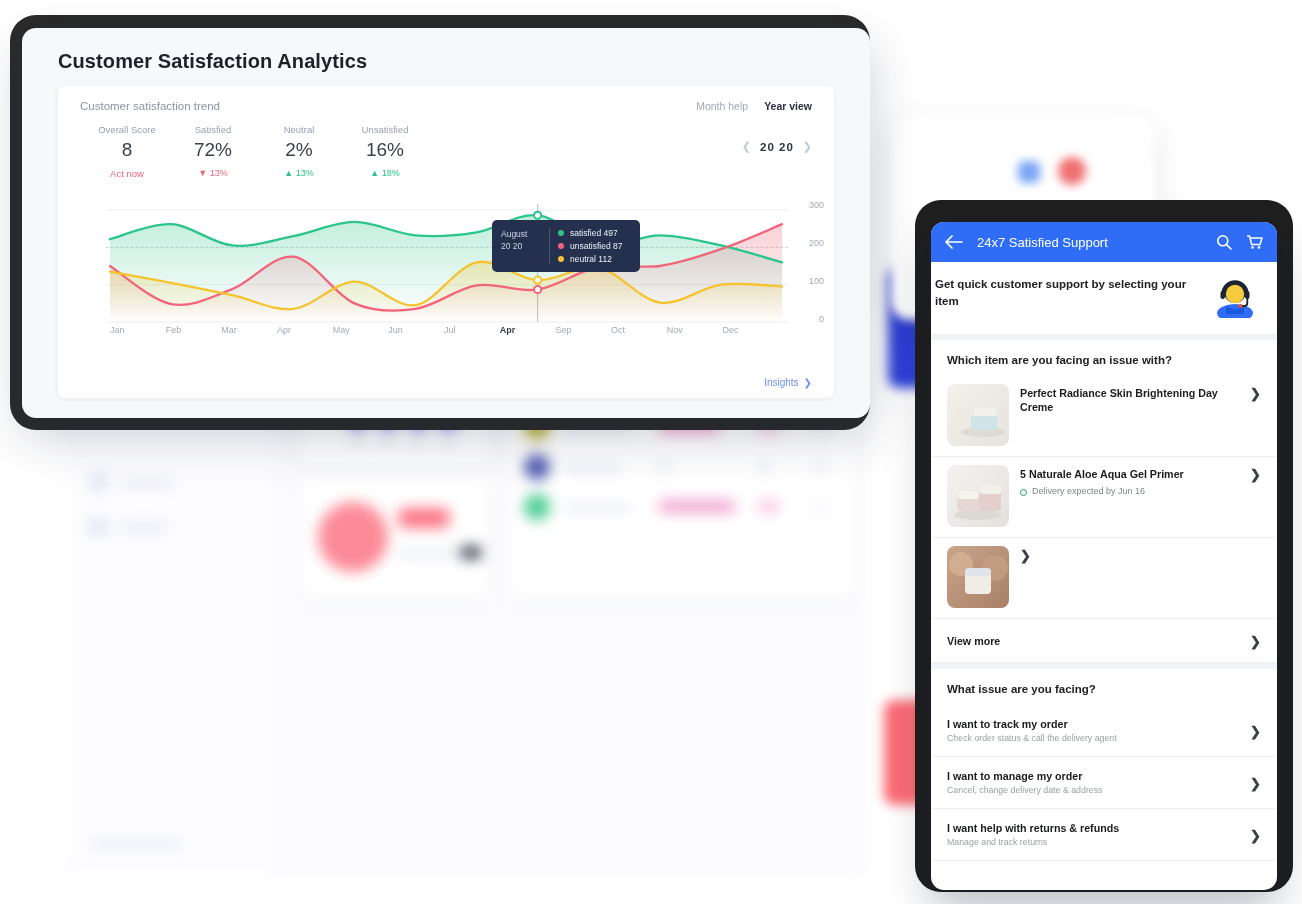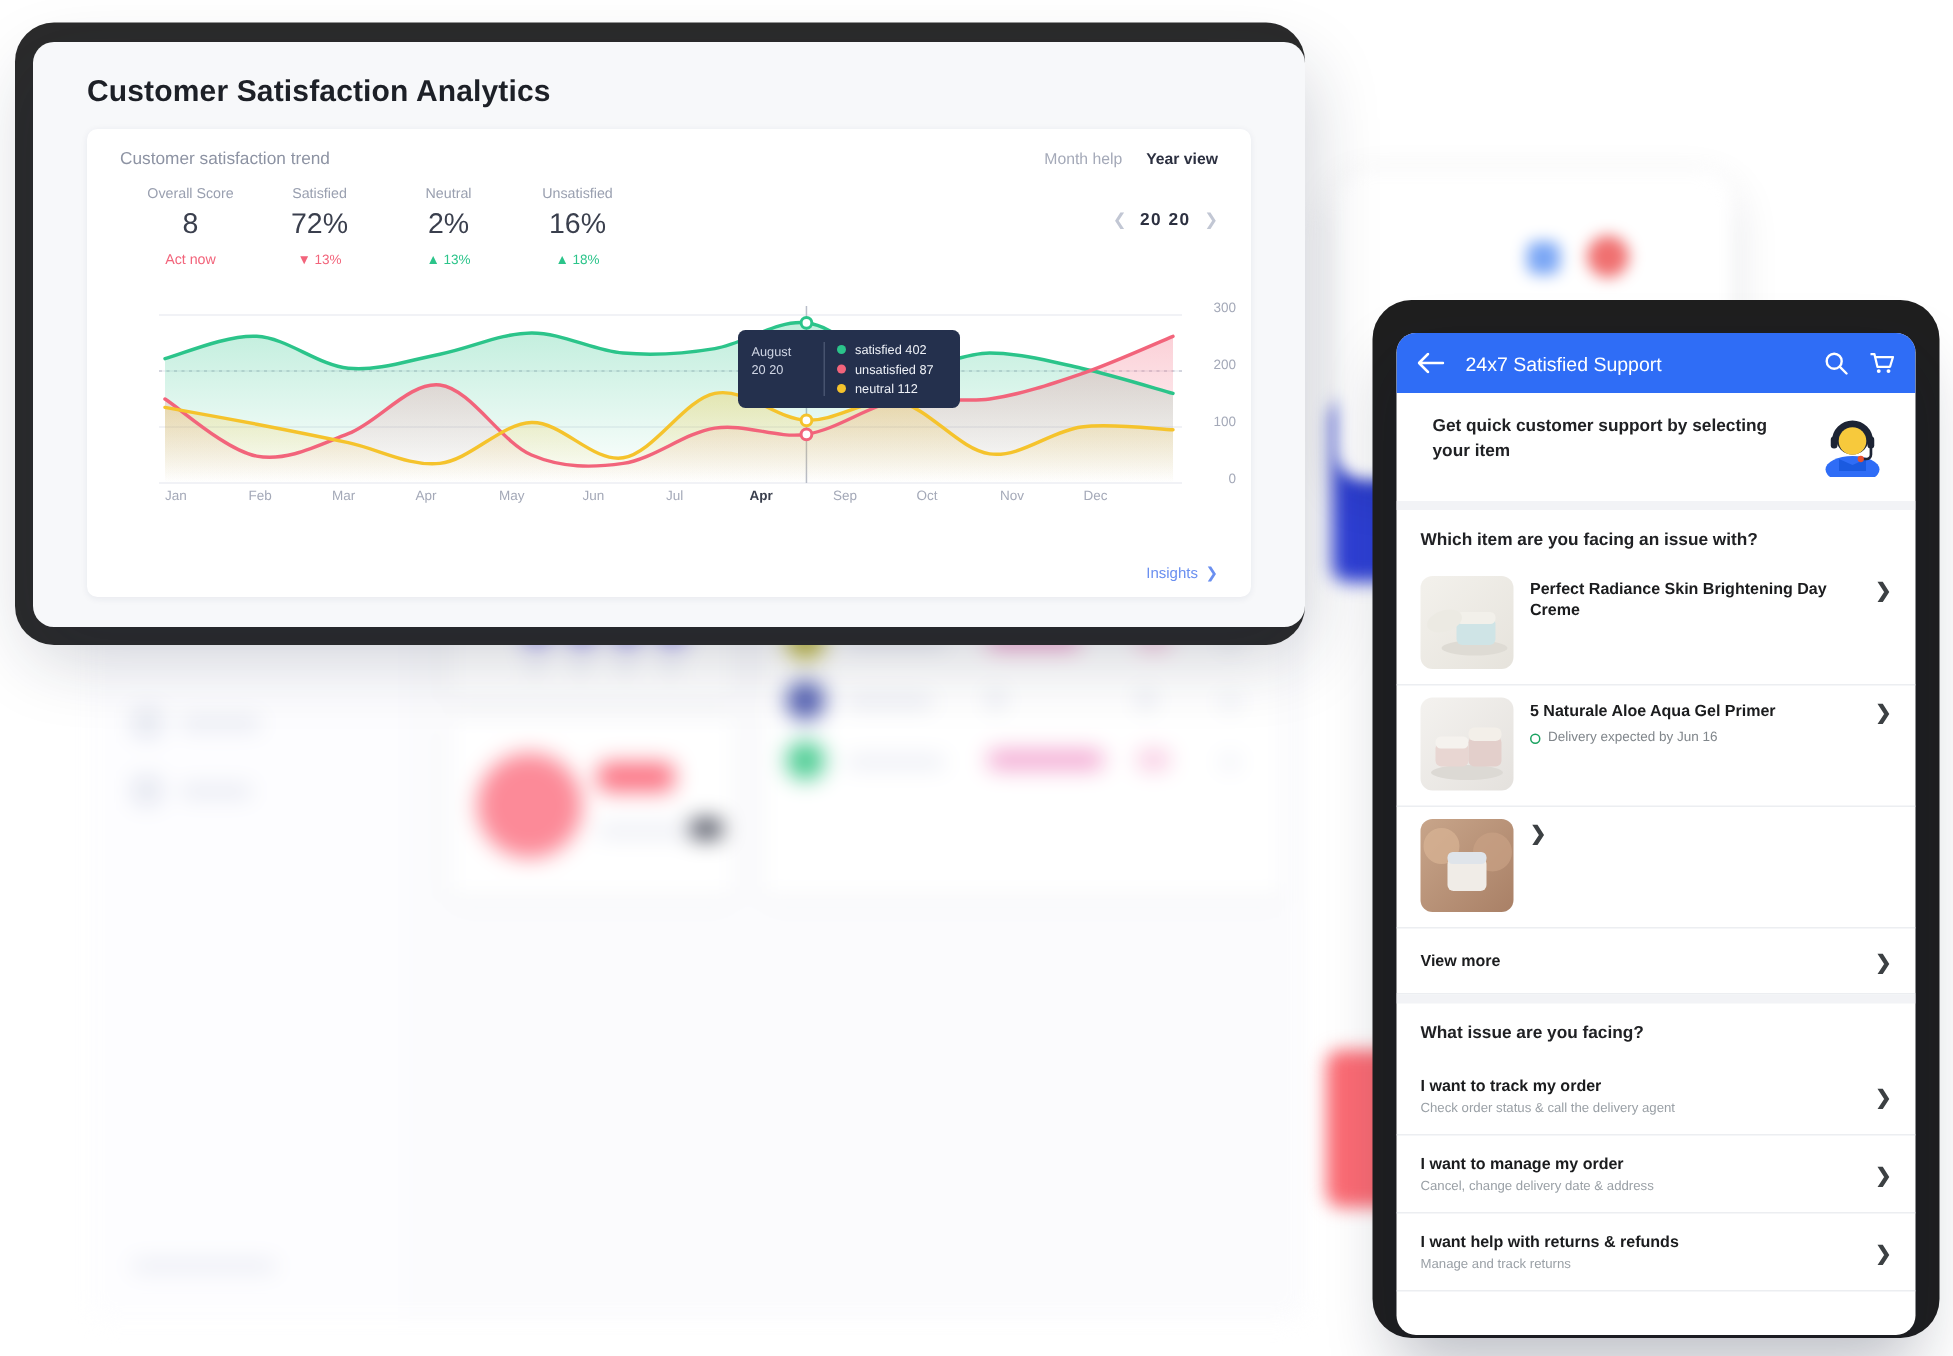--- a/index.html
+++ b/index.html
@@ -103,21 +103,21 @@
     background:#1f1f1f; border-radius:26px;
   }
   .mobile {
     position:absolute; left:931px; top:222px; width:346px; height:668px;
     background:#fff; border-radius:13px; overflow:hidden;
     box-shadow:0 20px 45px rgba(15,20,45,.28);
   }
   .m-header { height:40px; background:#2f6df6; display:flex; align-items:center; padding:0 14px; gap:14px; }
   .m-title { color:#fff; font-size:13px; flex:1; }
   .m-ico { color:#fff; display:flex; align-items:center; }
-  .m-intro { padding:14px 16px 16px 24px; display:flex; align-items:flex-start; border-bottom:6px solid #f2f3f6; }
+  .m-intro { padding:14px 16px 16px 4px; display:flex; align-items:flex-start; border-bottom:6px solid #f2f3f6; }
   .m-intro-text { font-size:11.5px; color:#202124; font-weight:bold; line-height:1.45; flex:1; padding-right:10px; }
   .m-sect-title { font-size:11.5px; font-weight:bold; color:#202124; padding:14px 16px 10px 16px; }
   .m-prod { display:flex; align-items:flex-start; gap:11px; padding:8px 16px 10px 16px; border-bottom:1px solid #eceef1; }
   .thumb { width:62px; height:62px; border-radius:8px; flex:0 0 62px; position:relative; overflow:hidden; }
   .prod-info { flex:1; padding-top:2px; }
   .prod-name { font-size:10.7px; color:#1b1c1e; font-weight:bold; line-height:1.35; }
   .prod-delivery { font-size:9px; color:#80868b; margin-top:4px; line-height:1.5; }
   .gdot { display:inline-block; width:7px; height:7px; border:1.6px solid #1aa260; border-radius:50%; margin-right:5px; vertical-align:middle; }
   .rchev { color:#3c4043; font-size:13px; padding-top:2px; font-weight:bold; }
   .m-row { display:flex; align-items:center; padding:13px 16px; border-bottom:1px solid #eceef1; }
@@ -367,21 +367,21 @@
 
     <div class="tooltip">
       <div class="tt-date">
         <div>August</div>
         <div>20 20</div>
       </div>
       <div class="tt-sep"></div>
       <div class="tt-rows">
         <div class="tt-row">
             <span class="dot" style="background:#2bc48a;"></span>
-            <span>satisfied 402</span>
+            <span>satisfied 497</span>
           </div>
         <div class="tt-row">
             <span class="dot" style="background:#f2647b;"></span>
             <span>unsatisfied 87</span>
           </div>
         <div class="tt-row">
             <span class="dot" style="background:#f5c32c;"></span>
             <span>neutral 112</span>
           </div>
       </div>

